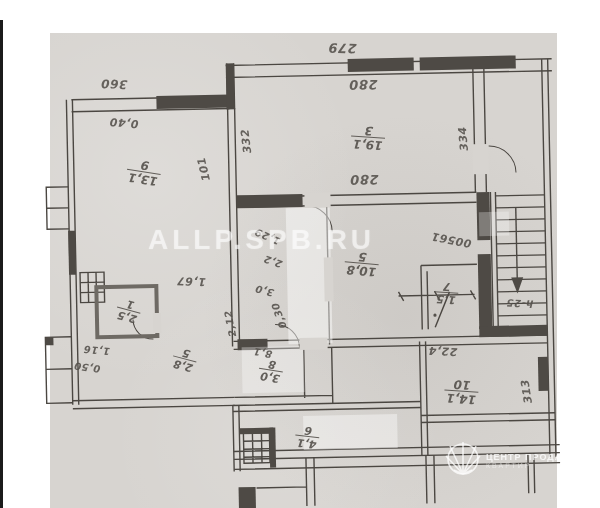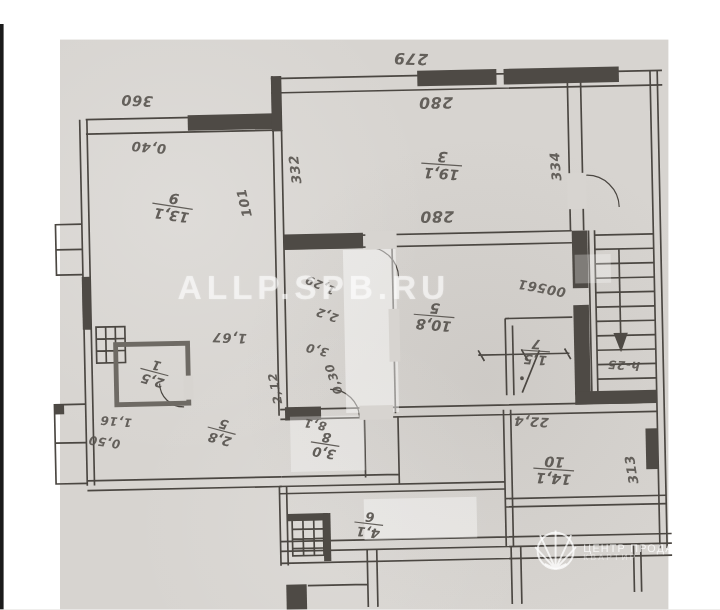--- a/index.html
+++ b/index.html
@@ -21,21 +21,21 @@
   .frac{position:absolute;color:#55514c;font-style:italic;font-weight:600;
         text-align:center;line-height:1.05;opacity:.9;transform-origin:center;}
   .frac .ft{display:block;padding:0 2px;}
   .frac .fb{display:block;border-top:1.4px solid #55514c;padding:0 2px;}
   .watermark{position:absolute;left:148px;top:224px;width:300px;
              font-size:28px;font-weight:bold;letter-spacing:4px;
              color:rgba(255,255,255,0.55);font-family:"Liberation Sans",sans-serif;
              text-shadow:0 0 2px rgba(255,255,255,.25);}
   .logo{position:absolute;left:440px;top:436px;width:150px;height:60px;color:rgba(255,255,255,0.78);}
   .logo .txt{position:absolute;left:46px;top:16px;font-family:"Liberation Sans",sans-serif;}
-  .logo .l1{font-size:9px;font-weight:normal;letter-spacing:1px;white-space:nowrap;}
+  .logo .l1{font-size:9px;font-weight:bold;letter-spacing:1px;white-space:nowrap;}
   .logo .l2{font-size:7px;letter-spacing:2px;opacity:.6;white-space:nowrap;}
 </style>
 </head>
 <body>
 
 <div class="scan"></div>
 <div class="edge-bar"></div>
 
 <div class="tilt">
   <svg class="plan" width="600" height="508" viewBox="0 0 600 508">

